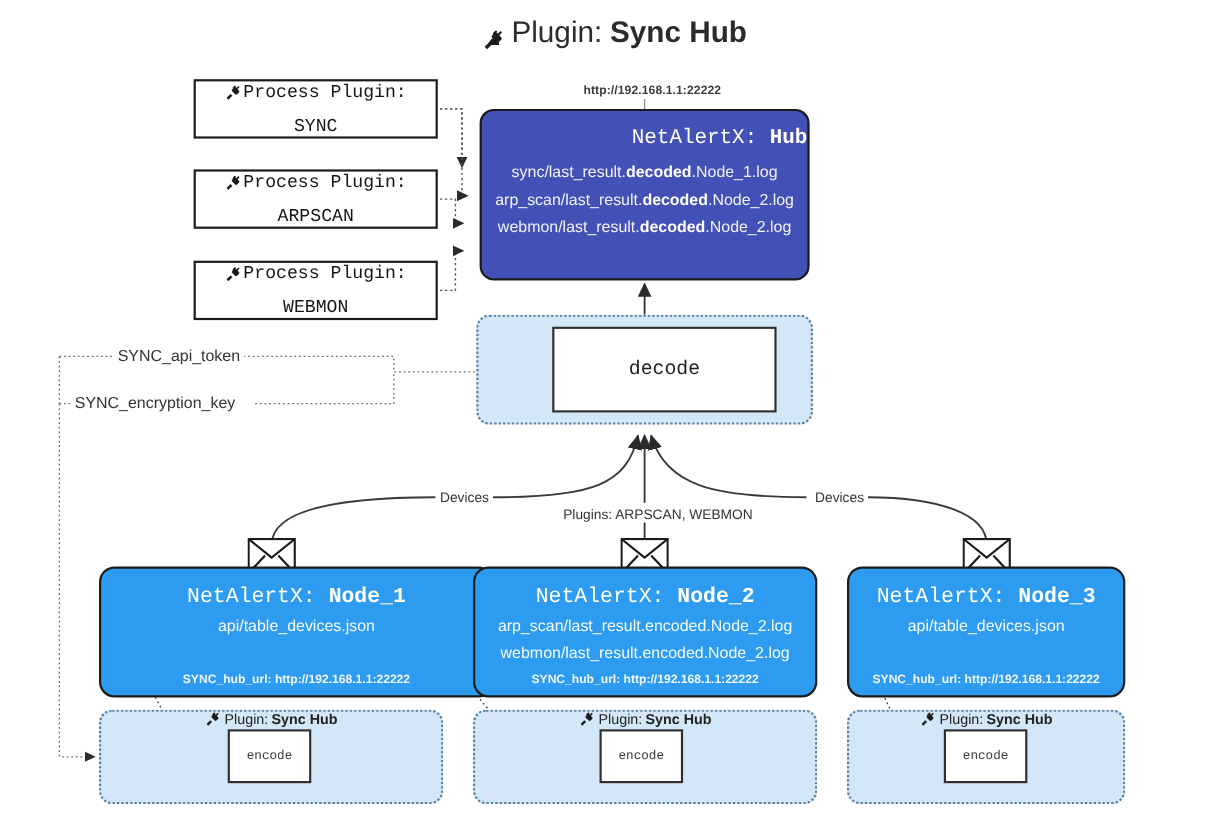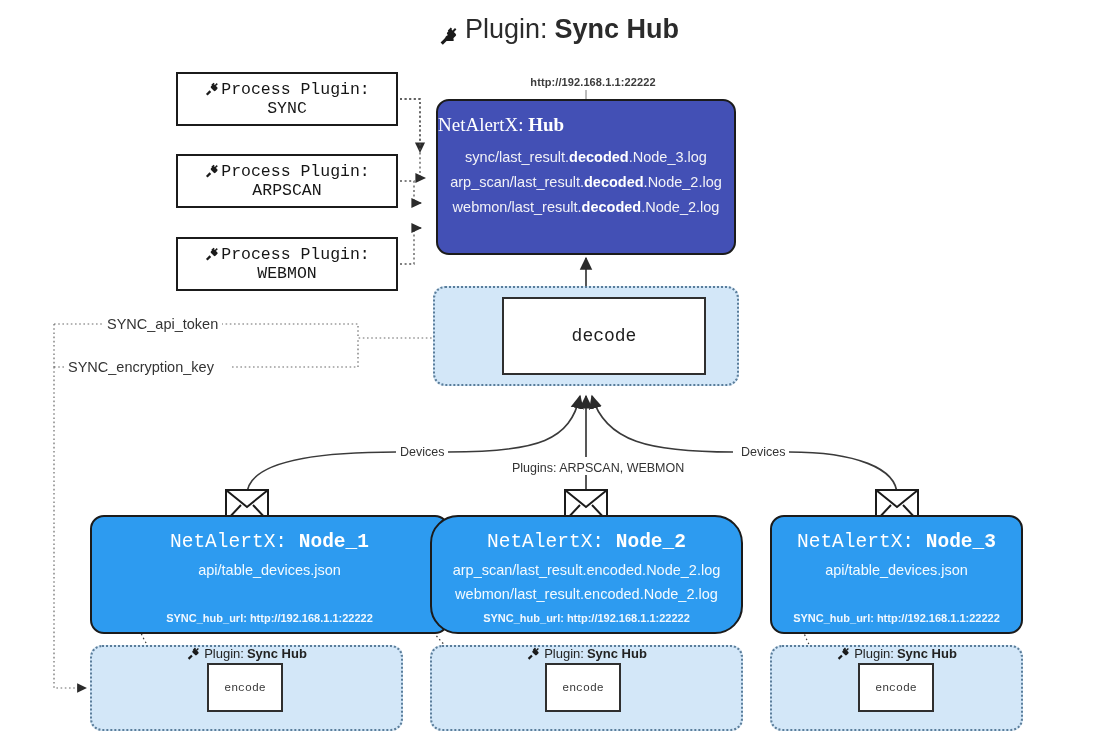--- a/index.html
+++ b/index.html
@@ -21,39 +21,39 @@
   }
   #title .t-plain{font-weight:400;}
   #title .t-bold{font-weight:700;}
 
   
   .plugin-box{
     width:222px;height:54px;
     border:2px solid #1b1b1b;background:#ffffff;
     font-family:"Liberation Mono", monospace;
     font-size:16.5px;color:#161616;
-    display:flex;flex-direction:column;align-items:center;justify-content:center;
+    display:flex;flex-direction:column;align-items:center;justify-content:space-between;
     line-height:1.16;
   }
   .plugin-box .pl-row1{display:flex;align-items:center;gap:2px;white-space:nowrap;}
   .plugin-box .pl-row2{white-space:nowrap;}
 
   
   #hub-url{
     left:453px;top:76px;width:280px;text-align:center;
     font-size:11px;font-weight:700;color:#3c3c3c;letter-spacing:.1px;
   }
   #hub{
     left:436px;top:99px;width:300px;height:156px;
     background:#4350b5;border:2px solid #1b1b1b;border-radius:13px;
     color:#ffffff;
   }
   #hub .hub-title{
-    font-family:Liberation Serif, serif;
-    font-size:19px;text-align:left;margin-top:13px;white-space:nowrap;
+    font-family:Liberation Mono, monospace;
+    font-size:19px;text-align:right;margin-top:13px;white-space:nowrap;
   }
   #hub .hub-title b{font-weight:700;}
   #hub .hub-lines{margin-top:9px;}
   #hub .hub-line{
     font-size:14.5px;text-align:center;line-height:1.72;white-space:nowrap;
     color:#f2f2f7;
   }
   #hub .hub-line b{font-weight:700;color:#ffffff;}
 
   
@@ -96,21 +96,21 @@
   .node-box .n-title b{font-weight:700;}
   .node-box .n-lines{margin-top:6px;}
   .node-box .n-line{
     font-size:14.5px;text-align:center;line-height:1.65;white-space:nowrap;color:#f4fbff;
   }
   .node-box .n-foot{
     position:absolute;left:0;bottom:8px;width:100%;text-align:center;
     font-size:11px;font-weight:700;color:#f0f8ff;white-space:nowrap;
   }
   #node1{left:90px;top:515px;width:359px;}
-  #node2{left:430px;top:515px;width:313px;border-radius:28px;}
+  #node2{left:430px;top:515px;width:313px;}
   #node3{left:770px;top:515px;width:253px;}
 
   
   .envelope{width:44px;height:33px;}
 
   
   .enc-wrap{
     height:86px;background:#d3e7f8;border:2px dotted #5a7d9a;border-radius:12px;
   }
   #encwrap1{left:90px;top:645px;width:313px;}
@@ -263,21 +263,21 @@
   </div>
 
   <div class="node" id="hub-url">http://192.168.1.1:22222</div>
 
   <div class="node" id="hub">
     <div class="hub-title">
       <span>NetAlertX:</span>
       <b>Hub</b>
     </div>
     <div class="hub-lines">
-      <div class="hub-line"><span>sync/last_result.</span><b>decoded</b><span>.Node_3.log</span></div>
+      <div class="hub-line"><span>sync/last_result.</span><b>decoded</b><span>.Node_1.log</span></div>
       <div class="hub-line"><span>arp_scan/last_result.</span><b>decoded</b><span>.Node_2.log</span></div>
       <div class="hub-line"><span>webmon/last_result.</span><b>decoded</b><span>.Node_2.log</span></div>
     </div>
   </div>
 
   <div class="node" id="decode-wrap"></div>
   <div class="node" id="decode-box">decode</div>
 
   <div class="node key-label" id="lbl-api">SYNC_api_token</div>
   <div class="node key-label" id="lbl-enc">SYNC_encryption_key</div>

